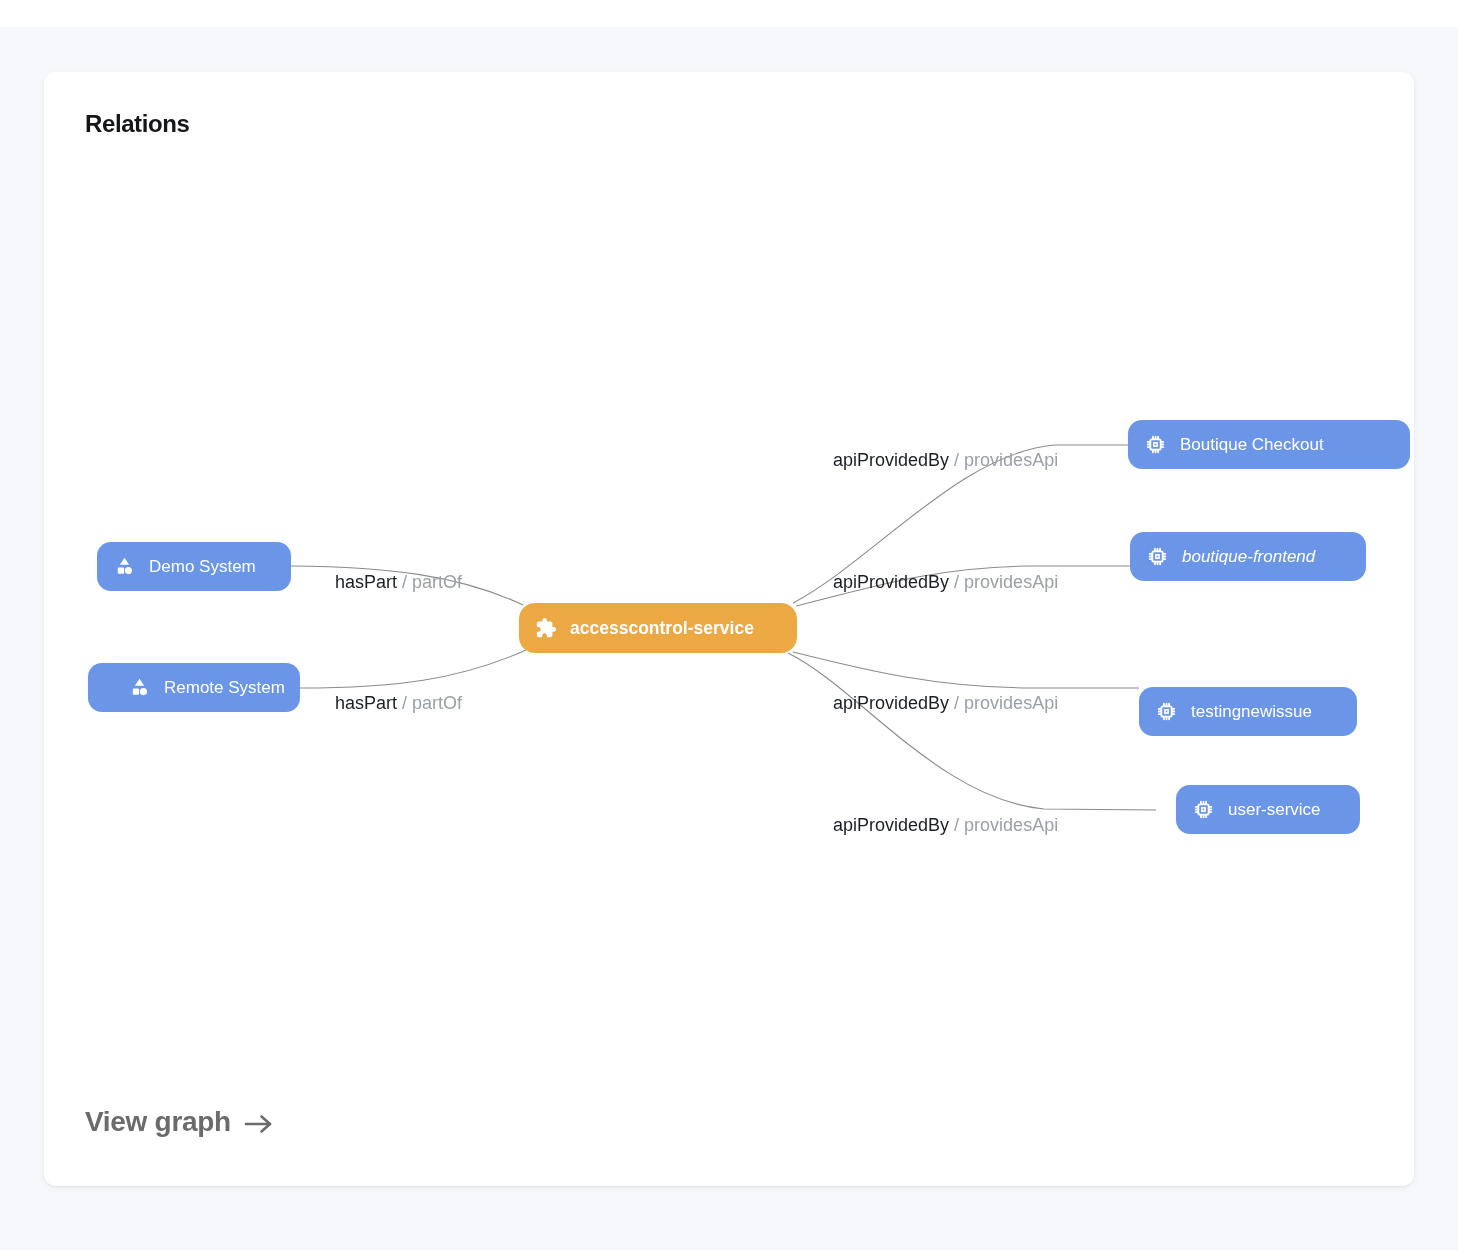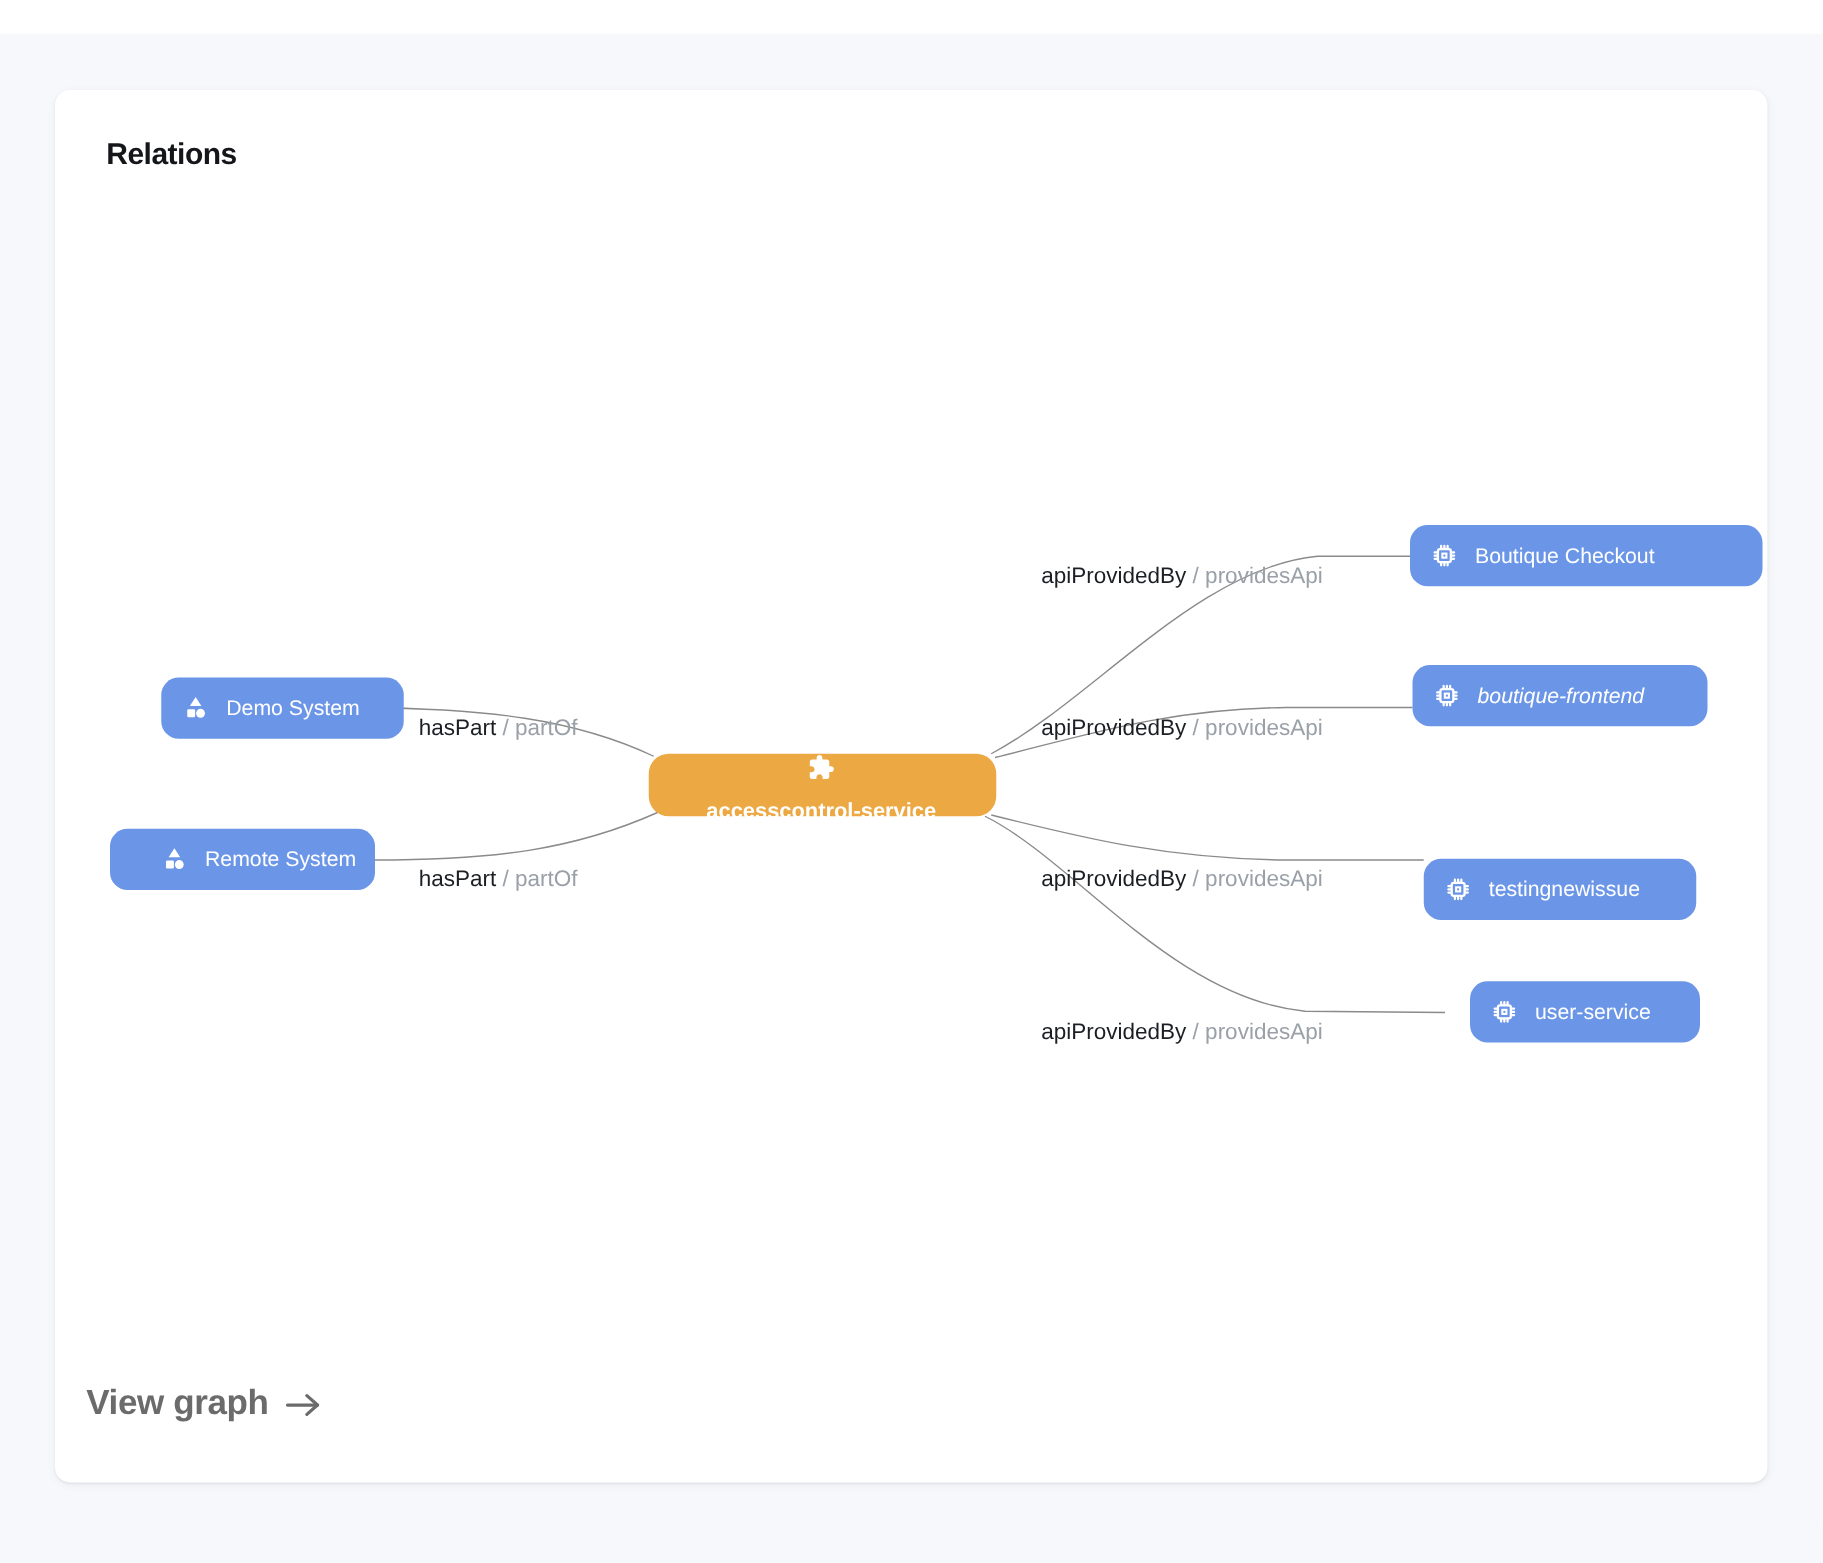--- a/index.html
+++ b/index.html
@@ -54,21 +54,21 @@
 
   .edge-label{
     position:absolute;
     font-size:18px;line-height:23px;white-space:nowrap;
   }
   .edge-label .fwd{color:var(--label-primary);font-weight:500;}
   .edge-label .sep{color:var(--label-secondary);font-weight:400;margin:0 5px;}
   .edge-label .rev{color:var(--label-secondary);font-weight:400;}
 
   .view-graph{
-    position:absolute;left:25px;top:1034px;
+    position:absolute;left:41px;top:1034px;
     display:flex;align-items:center;gap:12px;
     font-size:28px;font-weight:700;color:#6B6B6B;letter-spacing:-.3px;
     cursor:pointer;text-decoration:none;
   }
   .view-graph svg{display:block;margin-top:3px;}
 </style>
 </head>
 <body>
 
 <div class="page-bg"></div>
@@ -79,21 +79,21 @@
 
   <svg class="edges-svg" viewBox="0 0 1370 1114" xmlns="http://www.w3.org/2000/svg">
     <path d="M 247 494 C 345 495, 415 503, 479 533"></path>
     <path d="M 256 616 C 350 616, 415 608, 482 578"></path>
     <path d="M 749 531 C 830 488, 915 382, 1010 373 L 1084 373"></path>
     <path d="M 752 534 C 825 516, 890 495, 985 494 L 1086 494"></path>
     <path d="M 749 580 C 825 599, 890 615, 985 616 L 1095 616"></path>
     <path d="M 744 581 C 815 616, 895 727, 1000 737 L 1112 738"></path>
   </svg>
 
-  <div class="node node-blue" style="left:53px;top:470px;width:194px;margin-left:32px;">
+  <div class="node node-blue" style="left:53px;top:470px;width:194px;">
     <span class="icon">
       <svg width="23" height="23" viewBox="0 0 24 24" fill="#fff">
         <path d="M12 2.8 L16.8 10.3 H7.2 Z"></path>
         <rect x="5" y="13" width="6.6" height="6.6" rx="1"></rect>
         <circle cx="16.1" cy="16.3" r="3.7"></circle>
       </svg>
     </span>
     <span>Demo System</span>
   </div>
 
@@ -101,21 +101,21 @@
     <span class="icon">
       <svg width="23" height="23" viewBox="0 0 24 24" fill="#fff">
         <path d="M12 2.8 L16.8 10.3 H7.2 Z"></path>
         <rect x="5" y="13" width="6.6" height="6.6" rx="1"></rect>
         <circle cx="16.1" cy="16.3" r="3.7"></circle>
       </svg>
     </span>
     <span>Remote System</span>
   </div>
 
-  <div class="node node-center" style="left:475px;top:531px;width:278px;flex-direction:column;">
+  <div class="node node-center" style="left:475px;top:531px;width:278px;">
     <span class="icon">
       <svg width="22" height="22" viewBox="0 0 24 24" fill="#fff">
         <path d="M20.5 11H19V7c0-1.1-.9-2-2-2h-4V3.5C13 2.12 11.88 1 10.5 1S8 2.12 8 3.5V5H4c-1.1 0-1.99.9-1.99 2v3.8H3.5c1.49 0 2.7 1.21 2.7 2.7s-1.21 2.7-2.7 2.7H2V20c0 1.1.9 2 2 2h3.8v-1.5c0-1.49 1.21-2.7 2.7-2.7 1.49 0 2.7 1.21 2.7 2.7V22H17c1.1 0 2-.9 2-2v-4h1.5c1.38 0 2.5-1.12 2.5-2.5S21.88 11 20.5 11z"></path>
       </svg>
     </span>
     <span>accesscontrol-service</span>
   </div>
 
   <div class="node node-blue" style="left:1084px;top:348px;width:282px;">
     <span class="icon">

